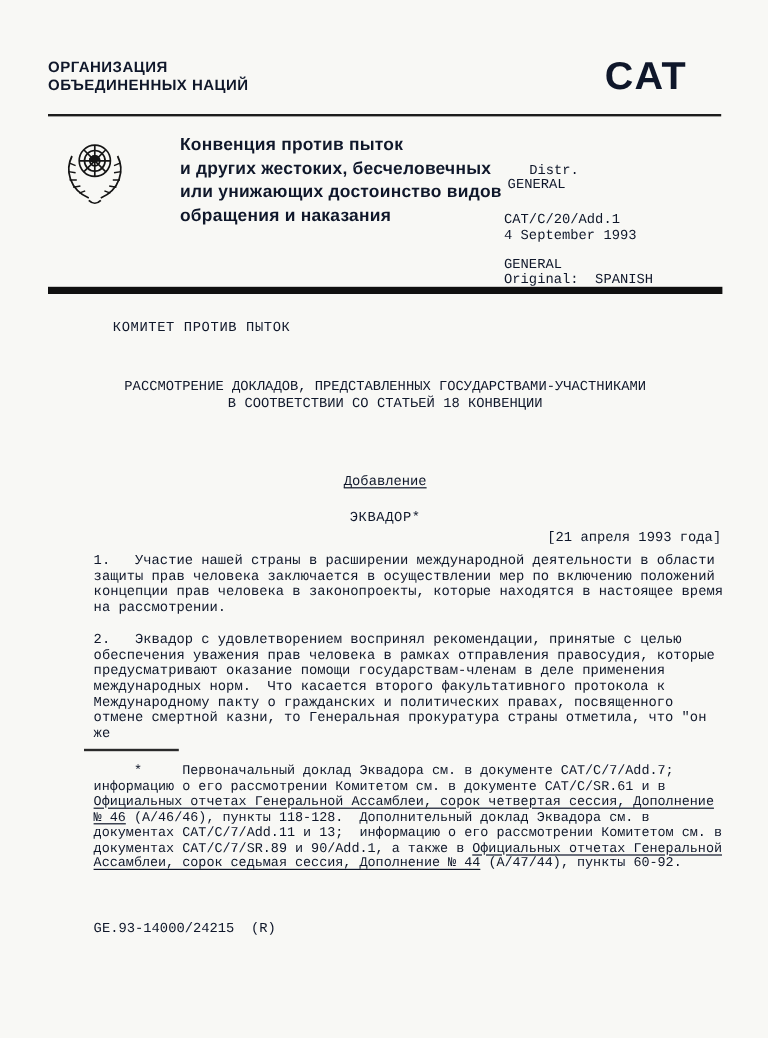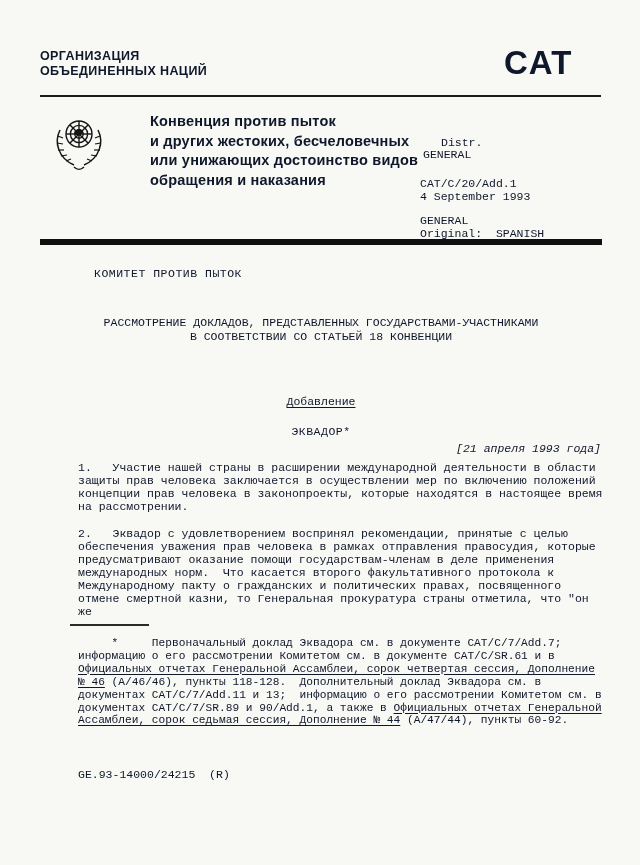--- a/index.html
+++ b/index.html
@@ -22,21 +22,21 @@
   .doc-date{left:420px;top:190px;}
   .doc-lang{left:420px;top:214px;}
   .doc-orig{left:420px;top:227px;}
   .rule-thick{left:40px;top:239px;width:562px;height:6px;background:#101010;}
   .committee{left:78px;top:267px;letter-spacing:.5px;padding-left:16px;}
   .center-col{left:40px;width:562px;text-align:center;}
   .heading1{top:316px;line-height:14px;}
   .subheading{top:353px;line-height:14px;}
   .addendum{top:395px;}
   .country{top:425px;letter-spacing:.5px;}
-  .bracket-date{left:340px;top:442px;width:261px;text-align:right;font-style:italic;}
+  .bracket-date{left:340px;top:442px;width:261px;text-align:right;}
   .para{left:78px;width:527px;text-align:left;}
   .para1{top:461px;}
   .para2{top:527px;}
   .fn-rule{left:70px;top:624px;width:79px;height:2px;background:#2a2a2a;}
   .footnote{left:78px;top:637px;width:527px;font-size:11.2px;line-height:12.9px;}
   .u{text-decoration:underline;text-underline-offset:2px;}
   .ge-number{left:78px;top:768px;}
   p{margin:0;}
 </style>
 </head>

